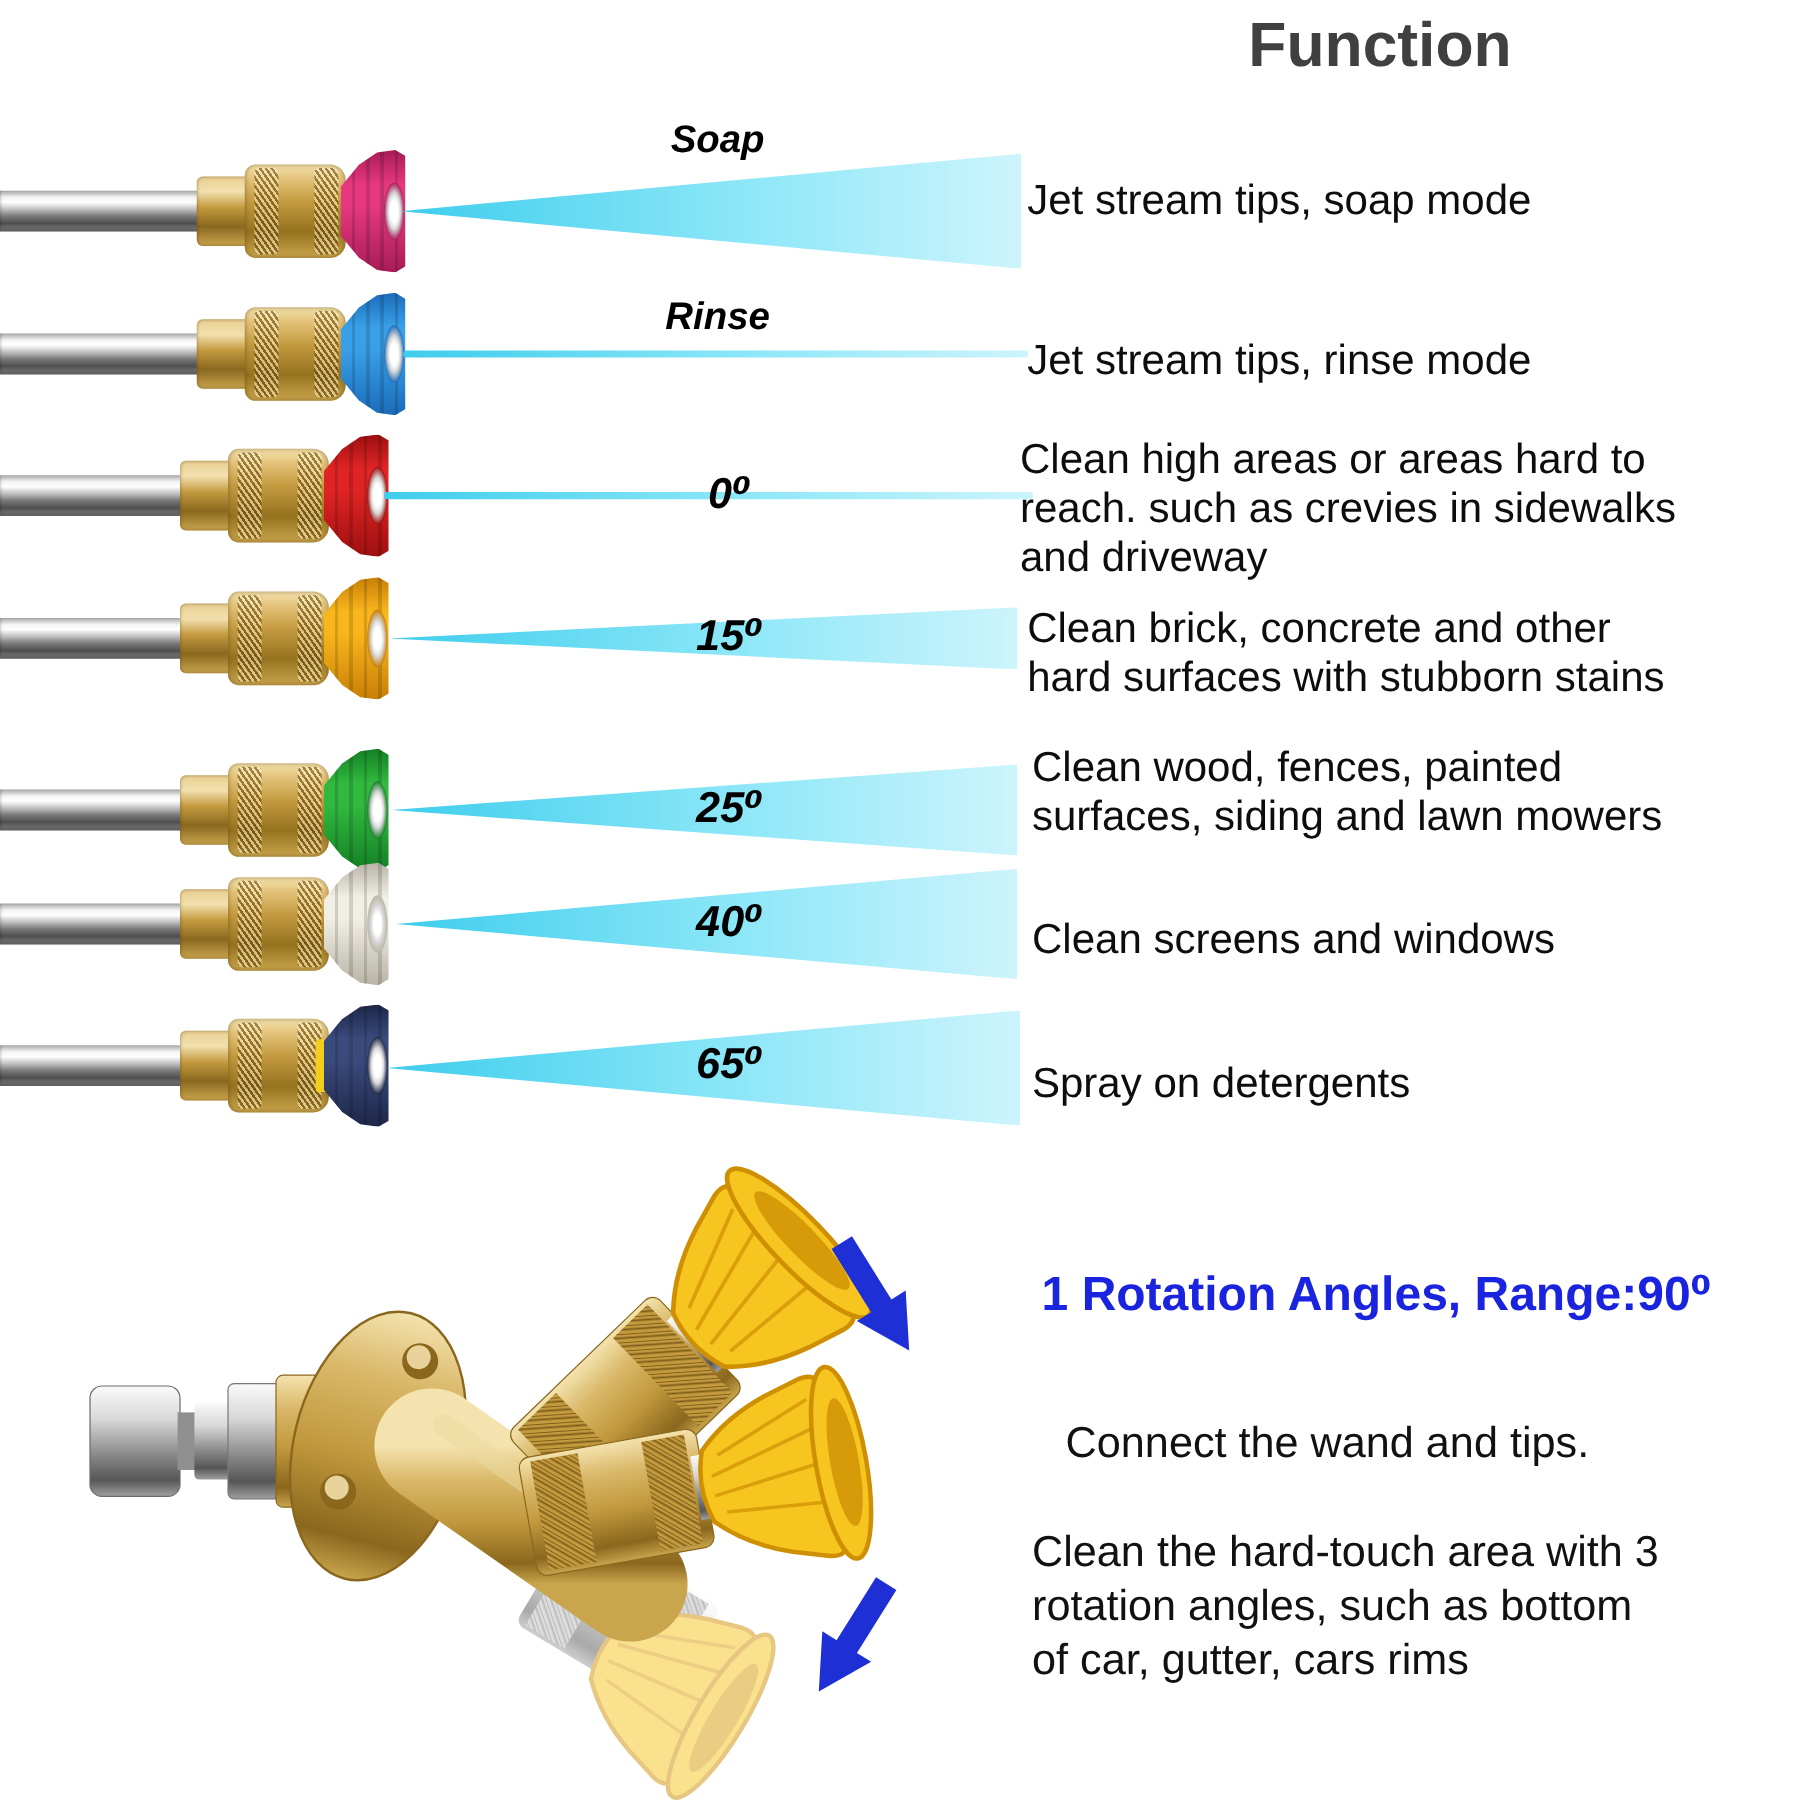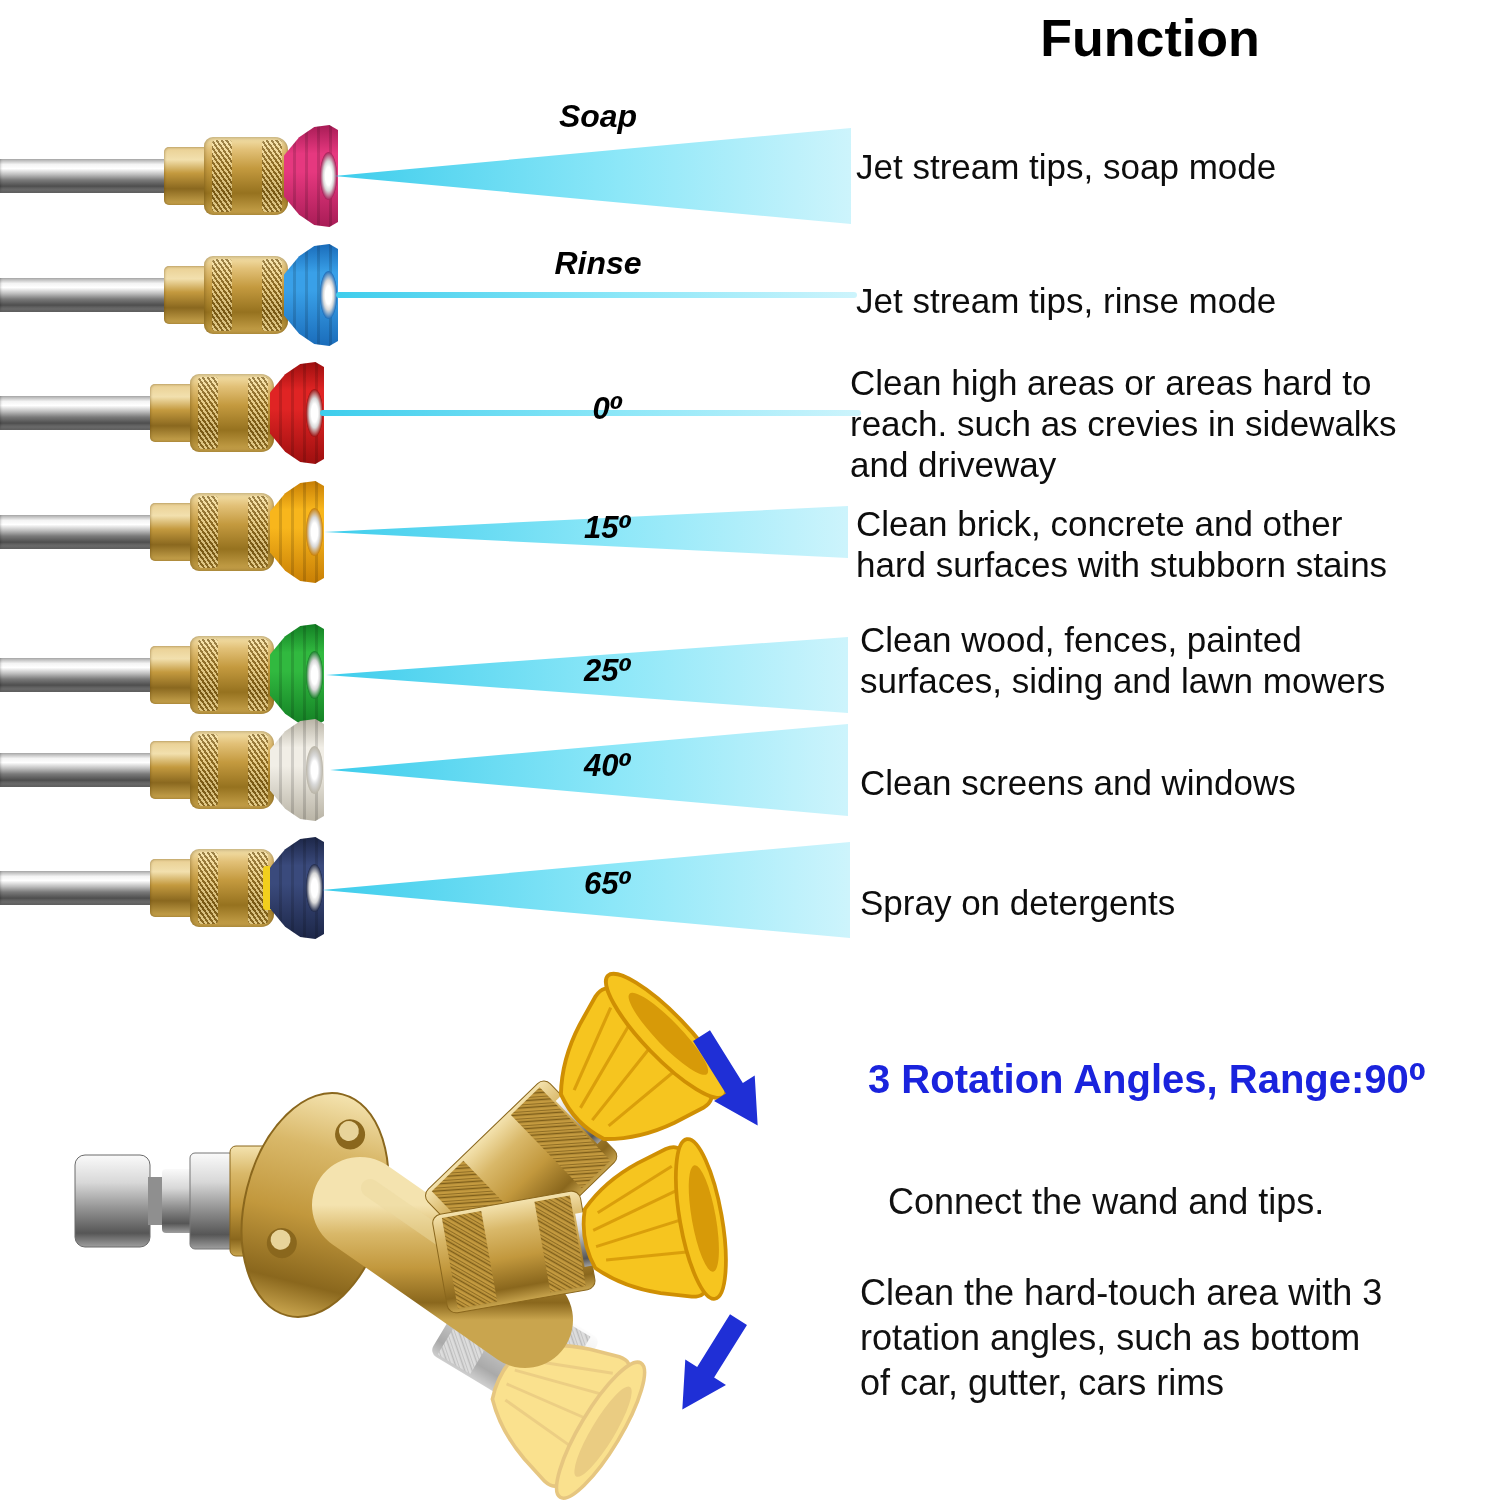--- a/index.html
+++ b/index.html
@@ -1,21 +1,21 @@
 <!DOCTYPE html>
 <html><head>
 <meta charset="utf-8">
 <style>
   html,body{margin:0;padding:0;background:#ffffff;}
   .canvas{position:relative;width:1500px;height:1500px;background:#fff;overflow:hidden;
           font-family:"Liberation Sans","DejaVu Sans",sans-serif;color:#111;}
   .abs{position:absolute;}
 
   
-  .title{left:1020px;top:8px;width:260px;text-align:center;font-size:52px;font-weight:bold;color:#000000;}
+  .title{left:1020px;top:8px;width:260px;text-align:center;font-size:52px;font-weight:bold;color:#404040;}
 
   
   .row{position:absolute;left:0;width:1500px;height:120px;font-style:italic;}
   .r1{top:116px}.r2{top:235px}.r3{top:353px}.r4{top:472px}.r5{top:615px}.r6{top:710px}.r7{top:828px}
 
   .rod{position:absolute;top:43px;height:34px;border-radius:0 4px 4px 0;
        background:linear-gradient(180deg,#a8a8a8 0%,#f4f4f4 16%,#ffffff 28%,#bdbdbd 46%,#7a7a7a 62%,#4e4e4e 80%,#8d8d8d 100%);
        box-shadow:inset 0 -2px 3px rgba(0,0,0,.35);}
   .r1 .rod,.r2 .rod{left:0;width:174px;}
   .r3 .rod,.r4 .rod,.r5 .rod,.r6 .rod,.r7 .rod{left:0;width:160px;}
@@ -57,21 +57,21 @@
   .r2 .spray{left:336px;top:57px;width:521px;height:6px}
   .r3 .spray{left:320px;top:57px;width:541px;height:6px}
   .r4 .spray{left:324px;top:34px;width:524px;height:52px}
   .r5 .spray{left:326px;top:22px;width:522px;height:76px}
   .r6 .spray{left:330px;top:14px;width:518px;height:92px}
   .r7 .spray{left:322px;top:14px;width:528px;height:96px}
 
   .rlabel{position:absolute;font-weight:bold;color:#000;text-align:center;}
   .r1 .rlabel{left:548px;top:-18px;width:100px;font-size:32px;}
   .r2 .rlabel{left:548px;top:10px;width:100px;font-size:32px;text-align:center;}
-  .deg .rlabel{left:564px;top:37px;width:88px;font-size:31px;}
+  .deg .rlabel{left:564px;top:37px;width:88px;font-size:36px;}
 
   
   .desc{position:absolute;width:645px;font-size:35px;line-height:41px;color:#0d0d0d;white-space:pre-line;}
   .d1{left:856px;top:146px}
   .d2{left:856px;top:280px}
   .d3{left:850px;top:362px}
   .d4{left:856px;top:503px}
   .d5{left:860px;top:619px}
   .d6{left:860px;top:762px}
   .d7{left:860px;top:882px}
@@ -247,19 +247,19 @@
         <rect x="104" y="-46" width="36" height="92" fill="url(#kn)"></rect>
         <rect x="142" y="-27" width="14" height="54" fill="url(#sg)"></rect>
       </g>
       <use href="#ytip" transform="translate(621,276) rotate(-10) scale(1.5)"></use>
     </g>
 
     <use href="#arrow" transform="translate(688,128) rotate(58)"></use>
     <use href="#arrow" transform="translate(672,412) rotate(122)"></use>
   </svg>
 
-  <div class="abs bheading">3 Rotation Angles, Range:90⁰</div>
+  <div class="abs bheading">1 Rotation Angles, Range:90⁰</div>
   <div class="abs bline1">Connect the wand and tips.</div>
   <div class="abs bpara">Clean the hard-touch area with 3
 rotation angles, such as bottom
 of car, gutter, cars rims</div>
 
 </div>
 
 </body></html>

